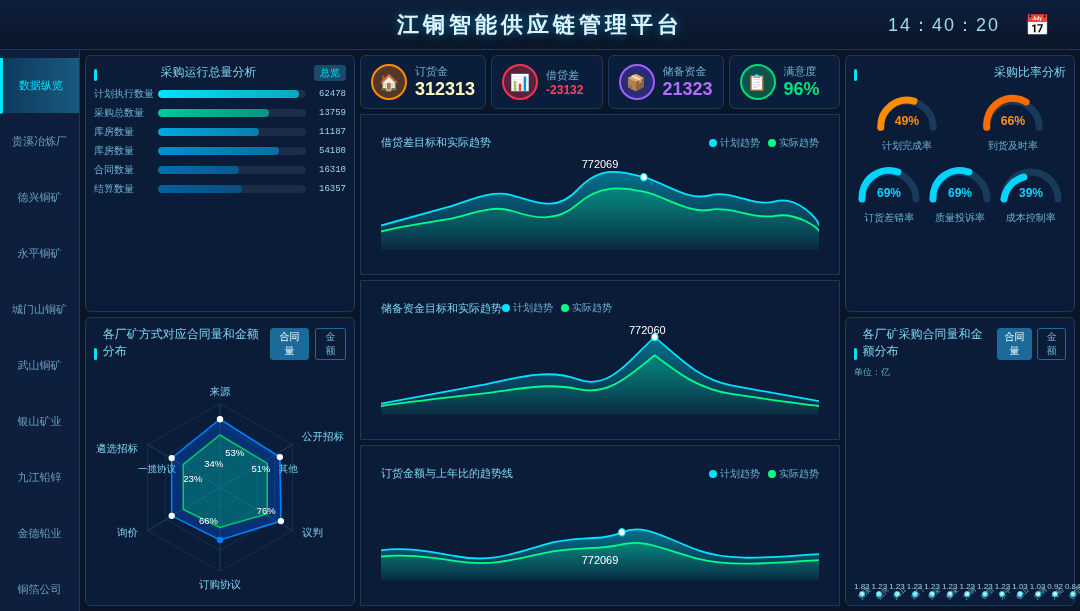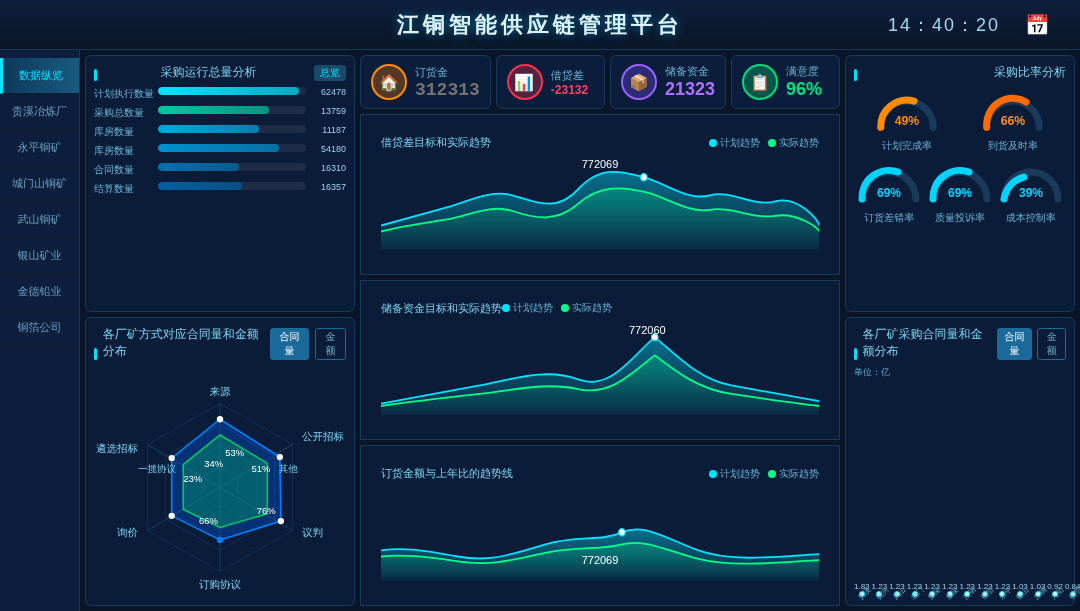--- a/index.html
+++ b/index.html
@@ -50,21 +50,21 @@
       width: 80px;
       background: #0d1f3c;
       border-right: 1px solid #1a3a5c;
       display: flex;
       flex-direction: column;
       align-items: center;
       padding-top: 8px;
     }
     .sidebar-item {
       width: 100%;
-      padding: 10px 4px;
+      padding: 20px 4px;
       text-align: center;
       font-size: 11px;
       color: #6a9fc0;
       cursor: pointer;
       border-bottom: 1px solid #122035;
     }
     .sidebar-item.active {
       background: linear-gradient(90deg, #0d3a5c, #1a5a80);
       color: #00e5ff;
       border-left: 3px solid #00e5ff;
@@ -112,28 +112,30 @@
       justify-content: center;
       font-size: 16px;
       flex-shrink: 0;
     }
     .kpi-icon.orange { background: rgba(255,120,0,0.3); color: #ff8c00; border: 2px solid #ff8c00; }
     .kpi-icon.red { background: rgba(255,50,80,0.3); color: #ff3050; border: 2px solid #ff3050; }
     .kpi-icon.purple { background: rgba(120,80,255,0.3); color: #a060ff; border: 2px solid #a060ff; }
     .kpi-icon.green { background: rgba(0,220,120,0.3); color: #00dc78; border: 2px solid #00dc78; }
     .kpi-label { font-size: 11px; color: #6ab0d0; }
     .kpi-value { font-size: 20px; font-weight: bold; }
-    .kpi-value.orange { color: #737373; font-family: Liberation Mono, monospace; }
+    .kpi-value.orange { color: #fef9c3; }
     .kpi-value.red { color: #ff4060; }
     .kpi-value.purple { color: #b070ff; }
     .kpi-value.green { color: #00e080; }
     .bar-row {
       display: flex;
+      align-items: center;
       margin-bottom: 5px;
       gap: 4px;
+      font-family: Liberation Mono, monospace;
     }
     .bar-label { width: 60px; font-size: 10px; color: #6ab0d0; flex-shrink: 0; }
     .bar-track { flex: 1; height: 8px; background: rgba(255,255,255,0.08); border-radius: 4px; overflow: hidden; }
     .bar-fill { height: 100%; border-radius: 4px; }
     .bar-value { width: 36px; font-size: 9px; color: #a0d0e8; text-align: right; flex-shrink: 0; }
     .chart-panel {
       flex: 1;
       background: rgba(10, 30, 60, 0.8);
       border: 1px solid #1a3a5c;
       border-radius: 1px;
@@ -186,30 +188,36 @@
 <div class="main">
 
   <div class="sidebar">
     <div class="sidebar-item active">
       <div>数据纵览</div>
     </div>
     <div class="sidebar-item">
       <div>贵溪冶炼厂</div>
     </div>
     <div class="sidebar-item">
+      <div>德兴铜矿</div>
+    </div>
+    <div class="sidebar-item">
       <div>永平铜矿</div>
     </div>
     <div class="sidebar-item">
       <div>城门山铜矿</div>
     </div>
     <div class="sidebar-item">
       <div>武山铜矿</div>
     </div>
     <div class="sidebar-item">
       <div>银山矿业</div>
+    </div>
+    <div class="sidebar-item">
+      <div>九江铅锌</div>
     </div>
     <div class="sidebar-item">
       <div>金德铅业</div>
     </div>
     <div class="sidebar-item">
       <div>铜箔公司</div>
     </div>
   </div>
 
   <div style="flex:1; display:grid; grid-template-columns:270px 1fr 230px; grid-template-rows:1fr 1fr; gap:5px; padding:5px; overflow:hidden;">

